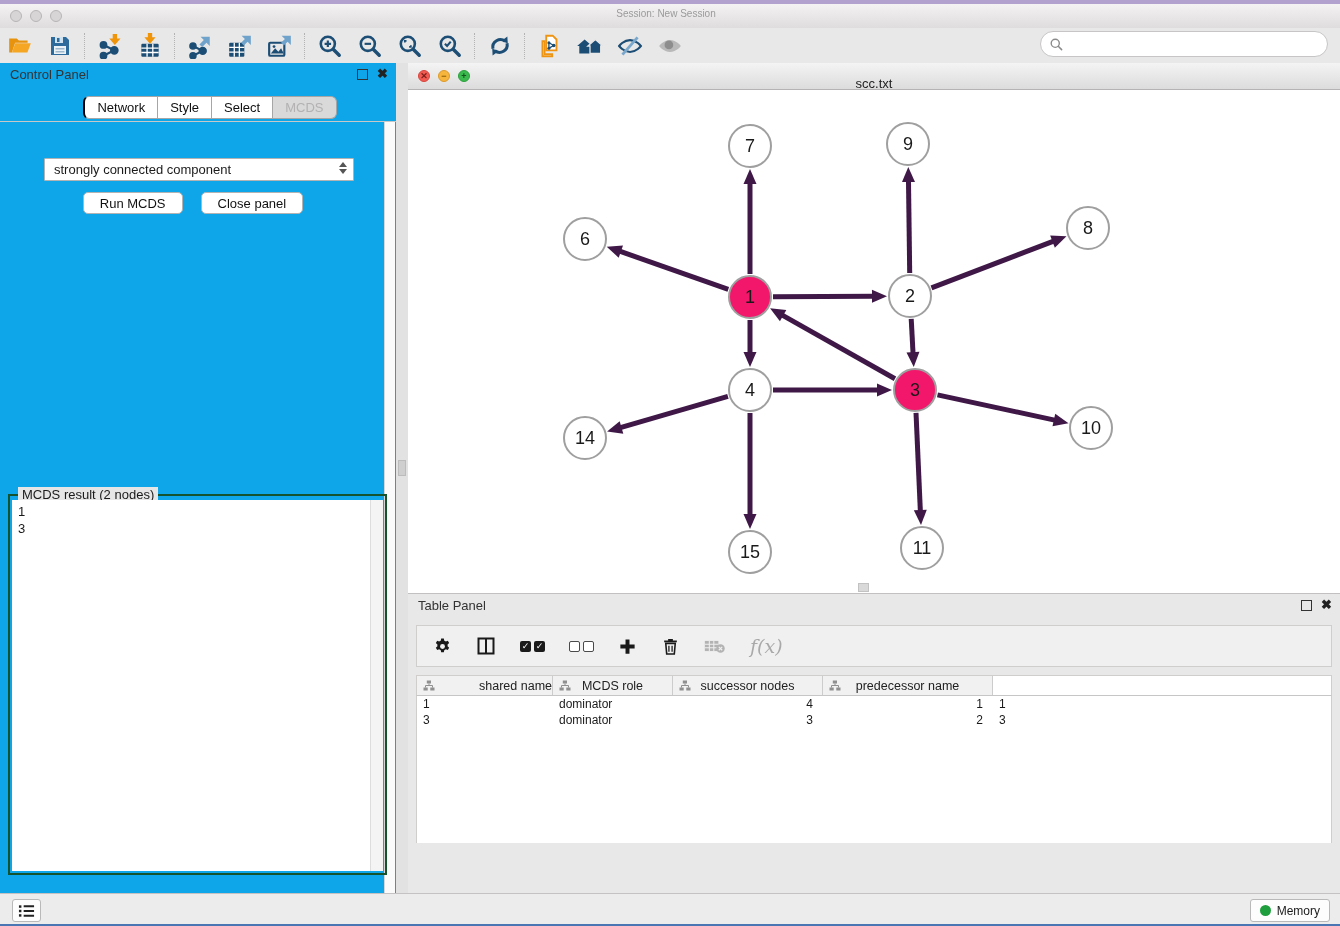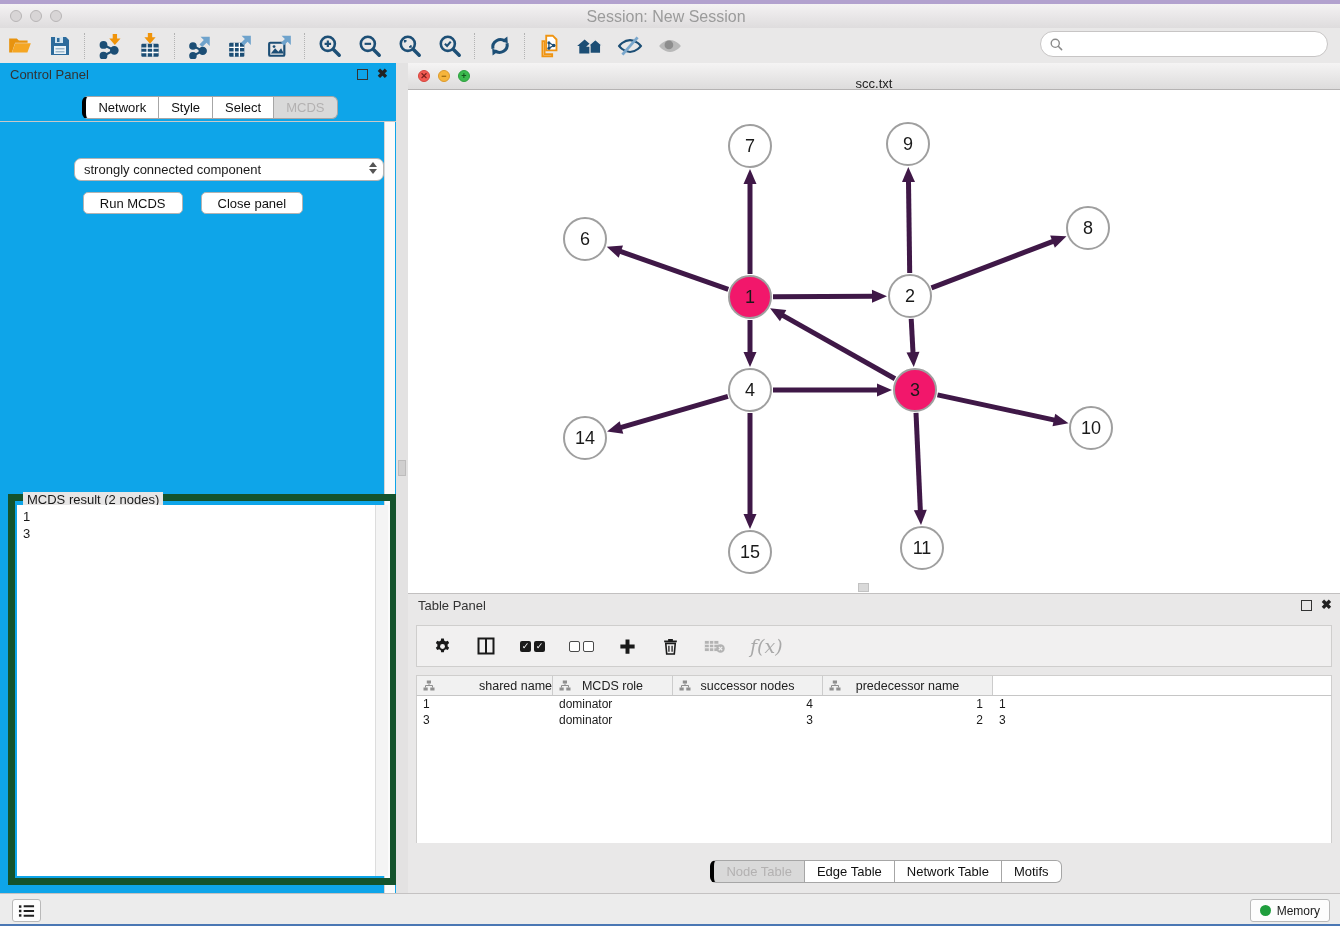--- a/index.html
+++ b/index.html
@@ -3,21 +3,21 @@
 <meta charset="utf-8">
 <style>
   html,body{margin:0;padding:0;}
   #window{position:relative;width:1340px;height:926px;background:#ececec;
     font-family:"Liberation Sans",sans-serif;font-size:13px;color:#1a1a1a;overflow:hidden;}
   .abs{position:absolute;}
   
   #desktop-top{left:0;top:0;width:1340px;height:4px;background:#b2a1ce;}
   #titlebar{left:0;top:4px;width:1340px;height:24px;
     background:linear-gradient(#f4f2f3,#dedcdd);border-bottom:1px solid #c0bebe;}
-  #titlebar .title{position:absolute;left:0;right:8px;top:4px;text-align:center;color:#9b9b9b;font-size:16px;}
+  #titlebar .title{position:absolute;left:0;right:8px;top:4px;text-align:center;color:#9b9b9b;font-size:10px;}
   .tl-group{position:absolute;left:10px;top:6px;display:flex;gap:8px;}
   .tl{width:12px;height:12px;border-radius:50%;box-sizing:border-box;}
   .tl.inactive{background:#d8d5d6;border:1px solid #b8b5b6;}
   .tl.red{background:#f25a52;border:1px solid #d5453e;color:#7c211c;}
   .tl.yellow{background:#f6b53c;border:1px solid #dd9a2b;color:#8a5d05;}
   .tl.green{background:#3cb94e;border:1px solid #2da03f;color:#14541d;}
   .tl span{display:block;font-size:9px;line-height:10px;text-align:center;font-weight:bold;}
   
   #toolbar{left:0;top:28px;width:1340px;height:35px;background:#e9e8e8;border-bottom:1px solid #c6c4c4;
     display:flex;align-items:center;}
@@ -27,37 +27,37 @@
     border:1px solid #c7c5c5;border-radius:13px;display:flex;align-items:center;padding-left:8px;box-sizing:border-box;}
   #search-wrap input{border:none;outline:none;flex:1;font-size:13px;font-family:"Liberation Sans",sans-serif;background:transparent;margin-left:5px;}
   
   .panel-header{height:26px;line-height:24px;padding-left:10px;color:#333;}
   .panel-icons{position:absolute;right:8px;top:5px;display:flex;gap:9px;align-items:center;}
   .float-ico{width:9px;height:9px;border:1.5px solid #333;display:inline-block;}
   .close-ico{font-weight:bold;font-size:13px;color:#222;line-height:12px;}
   
   .tabbar{display:flex;justify-content:center;}
   .tab{background:#fff;border:1px solid #a6a6a6;border-left:none;padding:3px 12px;font-size:13px;color:#111;cursor:default;}
-  .tab:first-child{border-left:4px solid #000000;border-radius:6px 0 0 6px;margin-left:24px;}
+  .tab:first-child{border-left:2px solid #000000;border-radius:6px 0 0 6px;margin-left:24px;}
   .tab:last-child{border-radius:0 6px 6px 0;}
   .tab.selected{background:#d9d9d9;color:#b3b1b1;}
   
   #control-panel{left:0;top:63px;width:396px;height:830px;background:#0ea5e9;}
   #cp-divider{left:0;top:58px;width:396px;height:0;border-top:1px solid #c9c8c8;}
   #cp-scroll{right:1px;top:59px;width:10px;height:812px;background:#fbfbfb;border-left:1px solid #d6d6d6;}
   #opt-label{left:0;top:74px;width:386px;text-align:center;}
   #criterion-select{left:44px;top:95px;width:310px;height:23px;background:#fff;border:1px solid #b3b3b3;
-    border-radius:7px;box-sizing:border-box;display:flex;align-items:center;padding-left:9px;margin-left:30px;}
+    border-radius:1px;box-sizing:border-box;display:flex;align-items:center;padding-left:9px;}
   #criterion-select .stepper{position:absolute;right:6px;top:3px;display:flex;flex-direction:column;gap:2px;}
   .tri-up{width:0;height:0;border-left:4px solid transparent;border-right:4px solid transparent;border-bottom:5px solid #555;}
   .tri-down{width:0;height:0;border-left:4px solid transparent;border-right:4px solid transparent;border-top:5px solid #555;}
   .pushbtn{background:#fff;border:1px solid #b3b3b3;border-radius:5px;height:22px;padding:0 16px;
     font-size:13px;font-family:"Liberation Sans",sans-serif;color:#111;}
   #cp-buttons{left:0;top:129px;width:386px;display:flex;justify-content:center;gap:18px;}
-  #mcds-group{left:8px;top:431px;width:375px;height:377px;border:7px solid #14532d;}
+  #mcds-group{left:8px;top:431px;width:375px;height:377px;border:2px solid #14532d;}
   #mcds-legend{position:absolute;left:8px;top:-9px;background:#e7e6e6;padding:0 4px;}
   #mcds-list{position:absolute;left:2px;top:4px;right:14px;bottom:2px;background:#fff;padding:3px 6px;line-height:17px;}
   #mcds-list-scroll{position:absolute;right:2px;top:4px;width:12px;bottom:2px;background:#f4f4f4;border-left:1px solid #ddd;}
   
   #splitter{left:396px;top:63px;width:12px;height:830px;background:#e3e2e2;}
   #splitter-grip{position:absolute;left:2px;top:397px;width:8px;height:16px;background:#d0cfcf;border:1px solid #bdbcbc;box-sizing:border-box;}
   
   #network-view{left:408px;top:63px;width:932px;height:530px;}
   #nv-titlebar{position:absolute;left:0;top:0;width:932px;height:27px;
     background:linear-gradient(#f5f4f4,#dddcdc);border-bottom:1px solid #b5b3b3;box-sizing:border-box;}
@@ -484,26 +484,20 @@
       </div>
       <div class="trow">
         <div class="td" style="width:136px;">3</div>
         <div class="td" style="width:120px;">dominator</div>
         <div class="td r" style="width:150px;">3</div>
         <div class="td r" style="width:170px;">2</div>
         <div class="td" style="width:86px;">3</div>
       </div>
     </div>
 
-    <div class="tabbar" id="tp-tabs">
-      <div class="tab selected">Node Table</div>
-      <div class="tab">Edge Table</div>
-      <div class="tab">Network Table</div>
-      <div class="tab">Motifs</div>
-    </div>
   </div>
 
   <div class="abs" id="statusbar">
     <div id="list-btn">
       <svg width="17" height="14" viewBox="0 0 18 14">
           <g stroke="#222" stroke-width="2">
             <path d="M6 2h11M6 7h11M6 12h11"></path>
           </g>
           <g fill="#222">
             <rect x="1" y="1" width="2.6" height="2.6"></rect>

